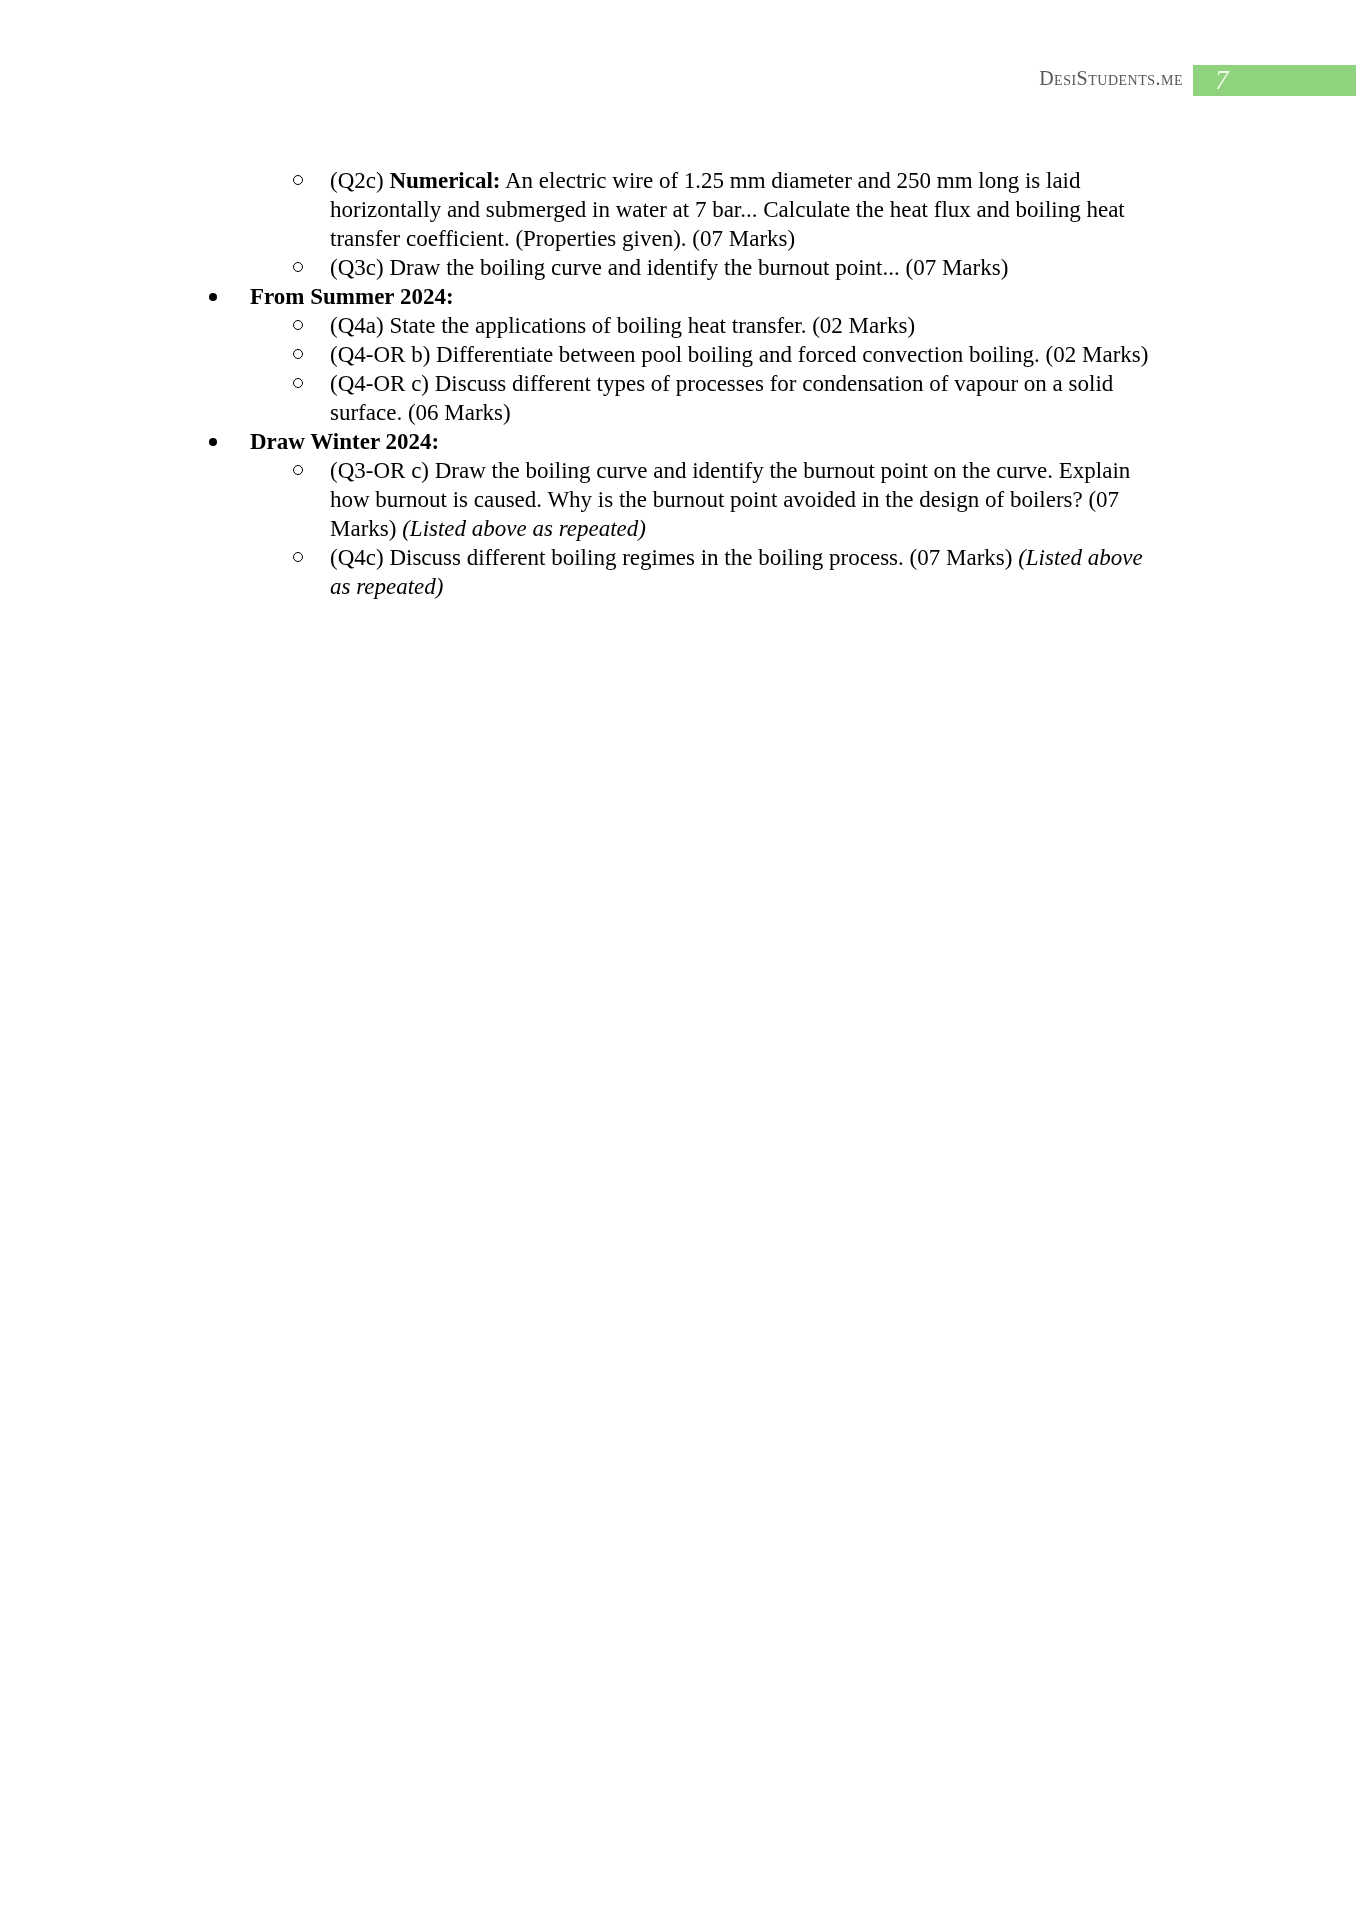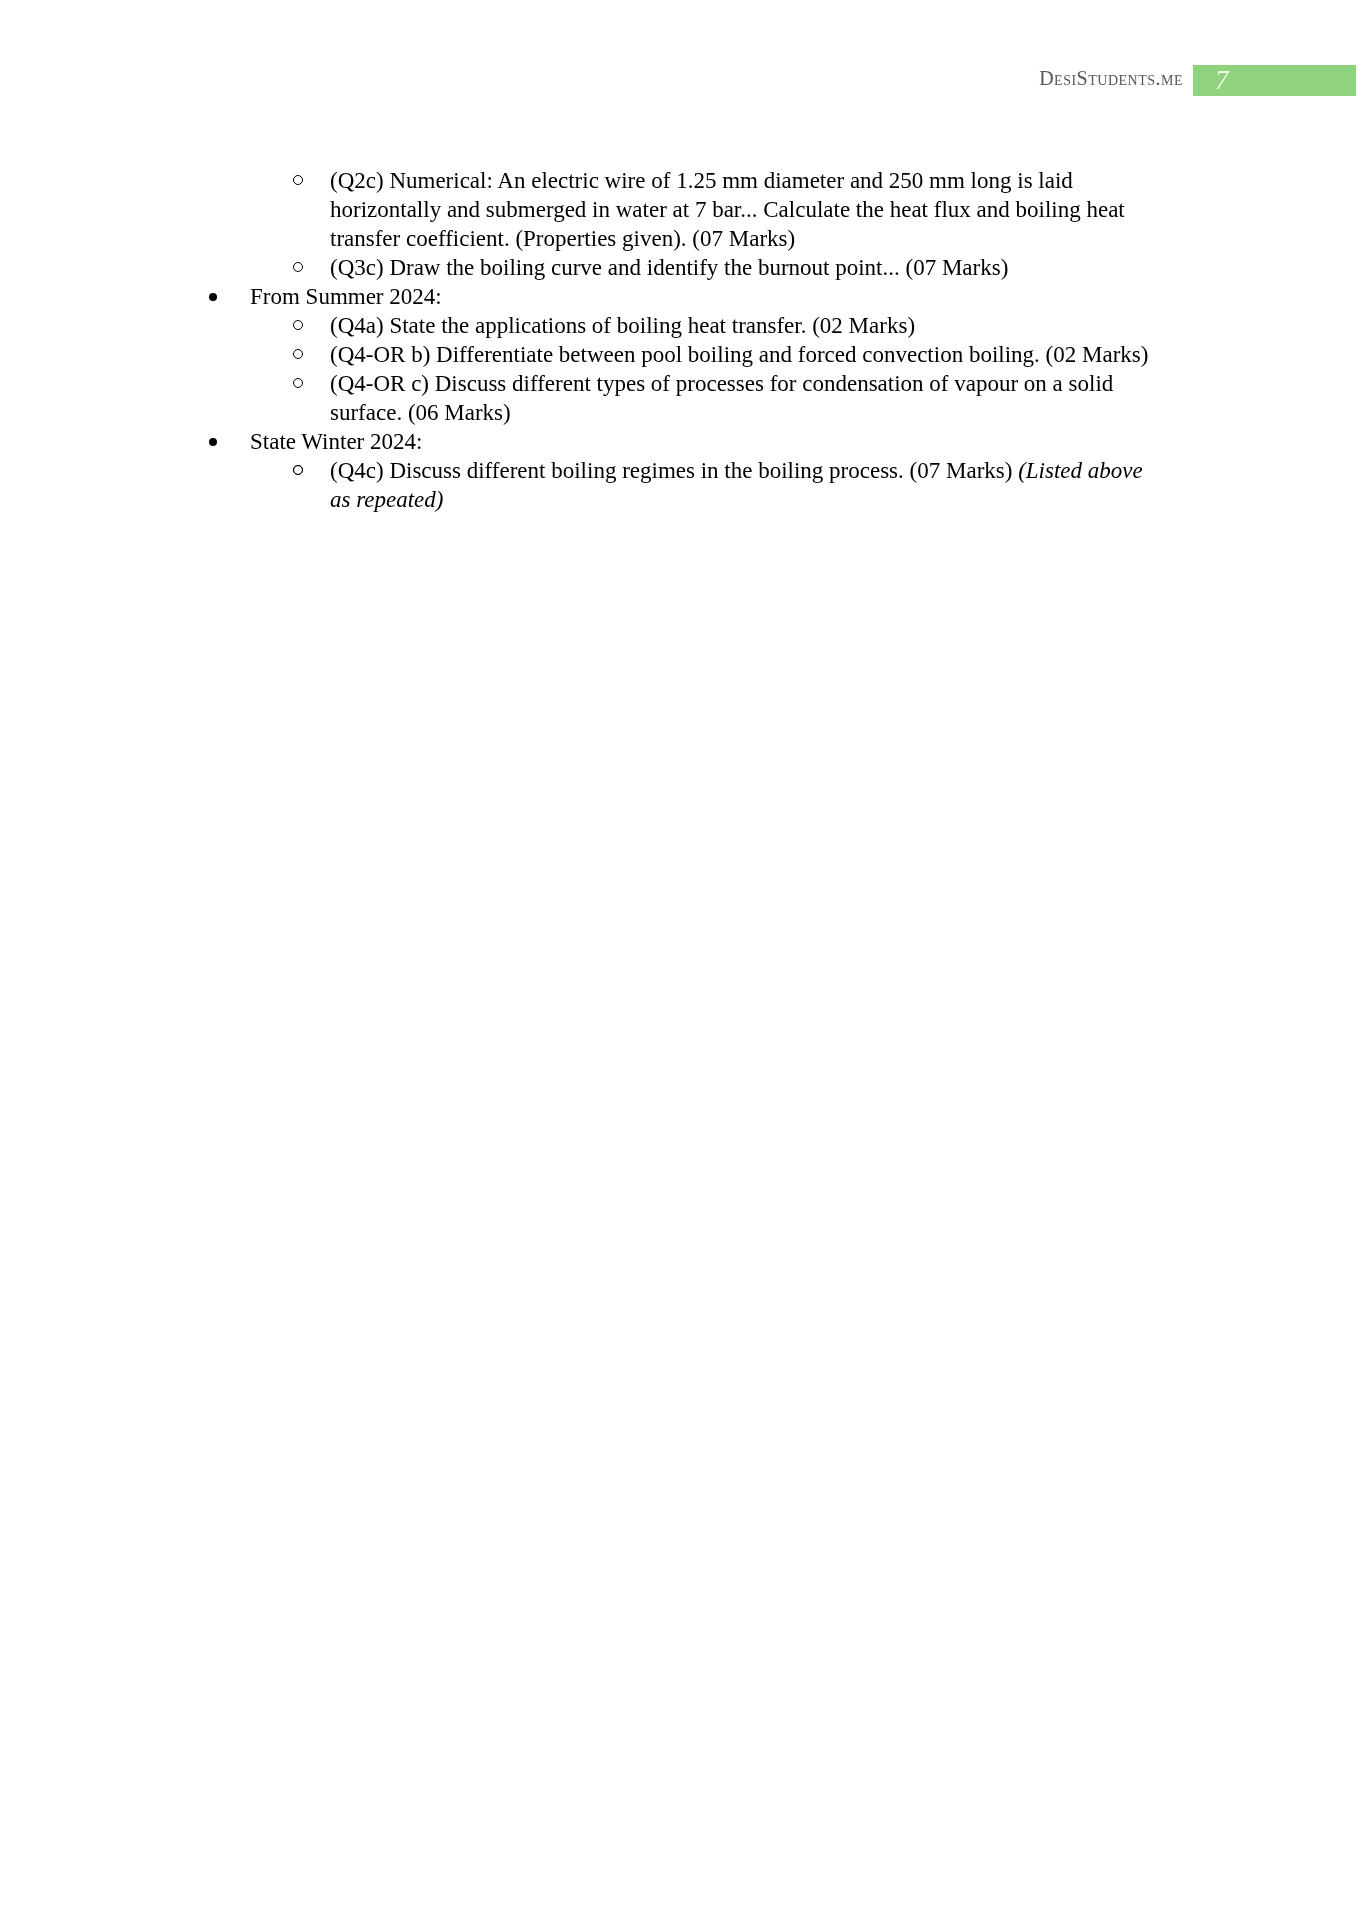--- a/index.html
+++ b/index.html
@@ -76,21 +76,21 @@
   .row.level2 .bullet {
     left: 293px;
     top: 9px;
     width: 8px;
     height: 8px;
     background: transparent;
     border: 1.6px solid #000;
     border-radius: 50%;
   }
 
-  .txt span.b { font-weight: normal; }
+  .txt span.b { font-weight: bold; }
   .txt span.i { font-style: italic; }
 </style>
 </head>
 <body>
 
 <div class="page">
 
   <div class="header">
     <span class="site-name" style="color: rgb(86, 87, 91);">DesiStudents.me</span>
     <div class="page-badge" style="background: rgb(143, 211, 127);">
@@ -118,24 +118,25 @@
       <div class="row level2">
         <span class="bullet"></span>
         <div class="txt"><span>(Q4-OR b) Differentiate between pool boiling and forced convection boiling. (02 Marks)</span></div>
       </div>
       <div class="row level2">
         <span class="bullet"></span>
         <div class="txt"><span>(Q4-OR c) Discuss different types of processes for condensation of vapour on a solid surface. (06 Marks)</span></div>
       </div>
       <div class="row level1">
         <span class="bullet"></span>
-        <div class="txt"><span class="b">State Winter 2024:</span></div>
+        <div class="txt"><span class="b">Draw Winter 2024:</span></div>
       </div>
       <div class="row level2">
         <span class="bullet"></span>
+        <div class="txt"><span>(Q3-OR c) Draw the boiling curve and identify the burnout point on the curve. Explain how burnout is caused. Why is the burnout point avoided in the design of boilers? (07 Marks) </span><span class="i">(Listed above as repeated)</span></div>
       </div>
       <div class="row level2">
         <span class="bullet"></span>
         <div class="txt"><span>(Q4c) Discuss different boiling regimes in the boiling process. (07 Marks) </span><span class="i">(Listed above as repeated)</span></div>
       </div>
     </div>
 
 </div>
 
 </body></html>

